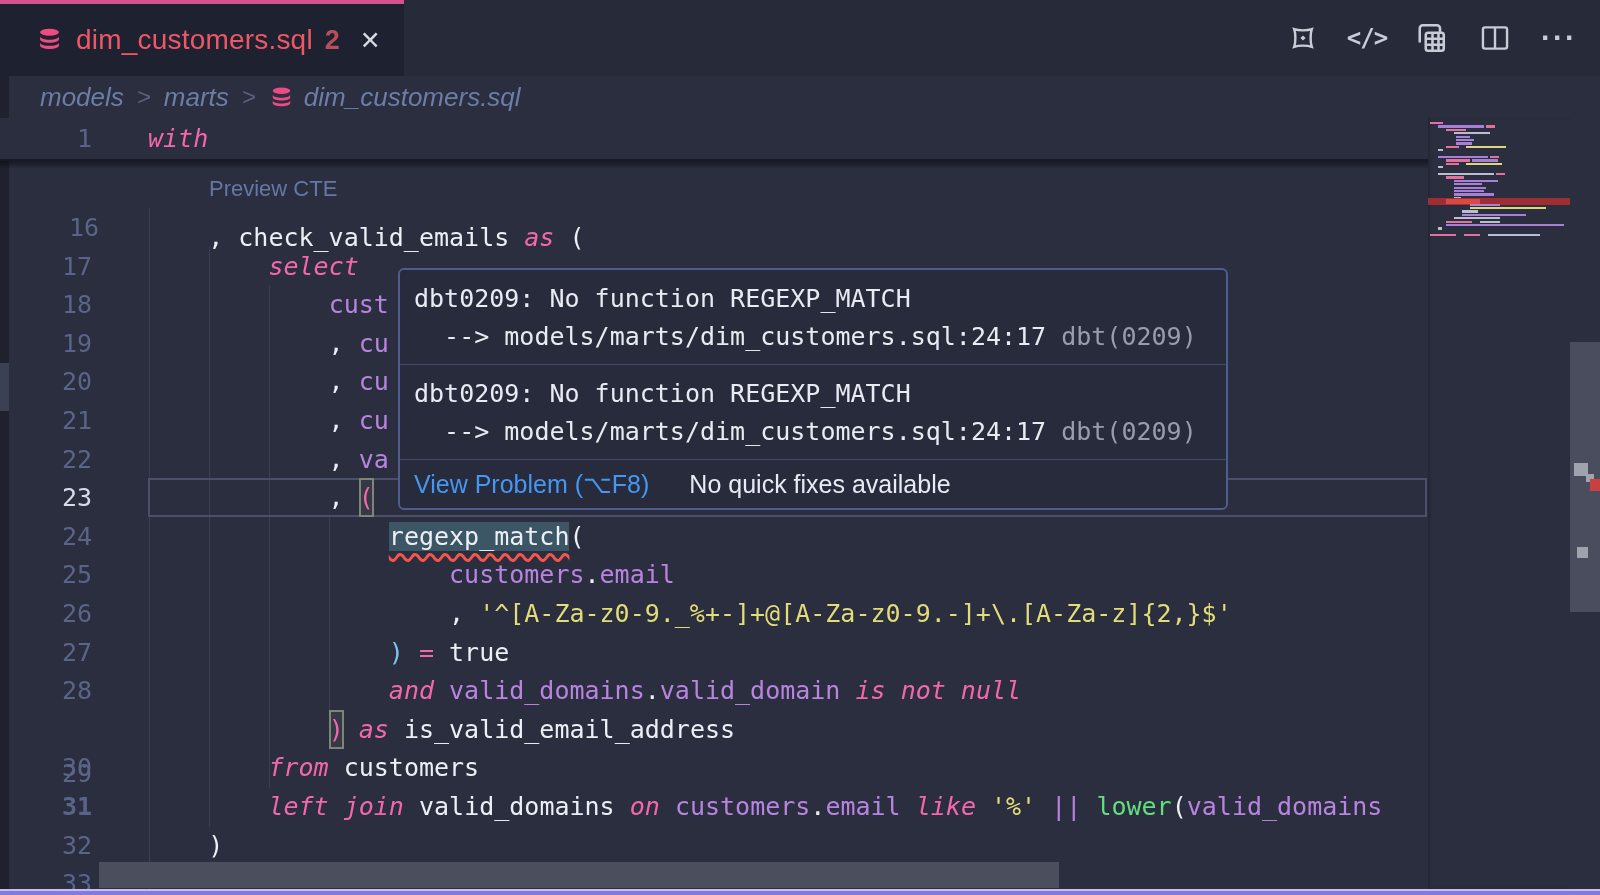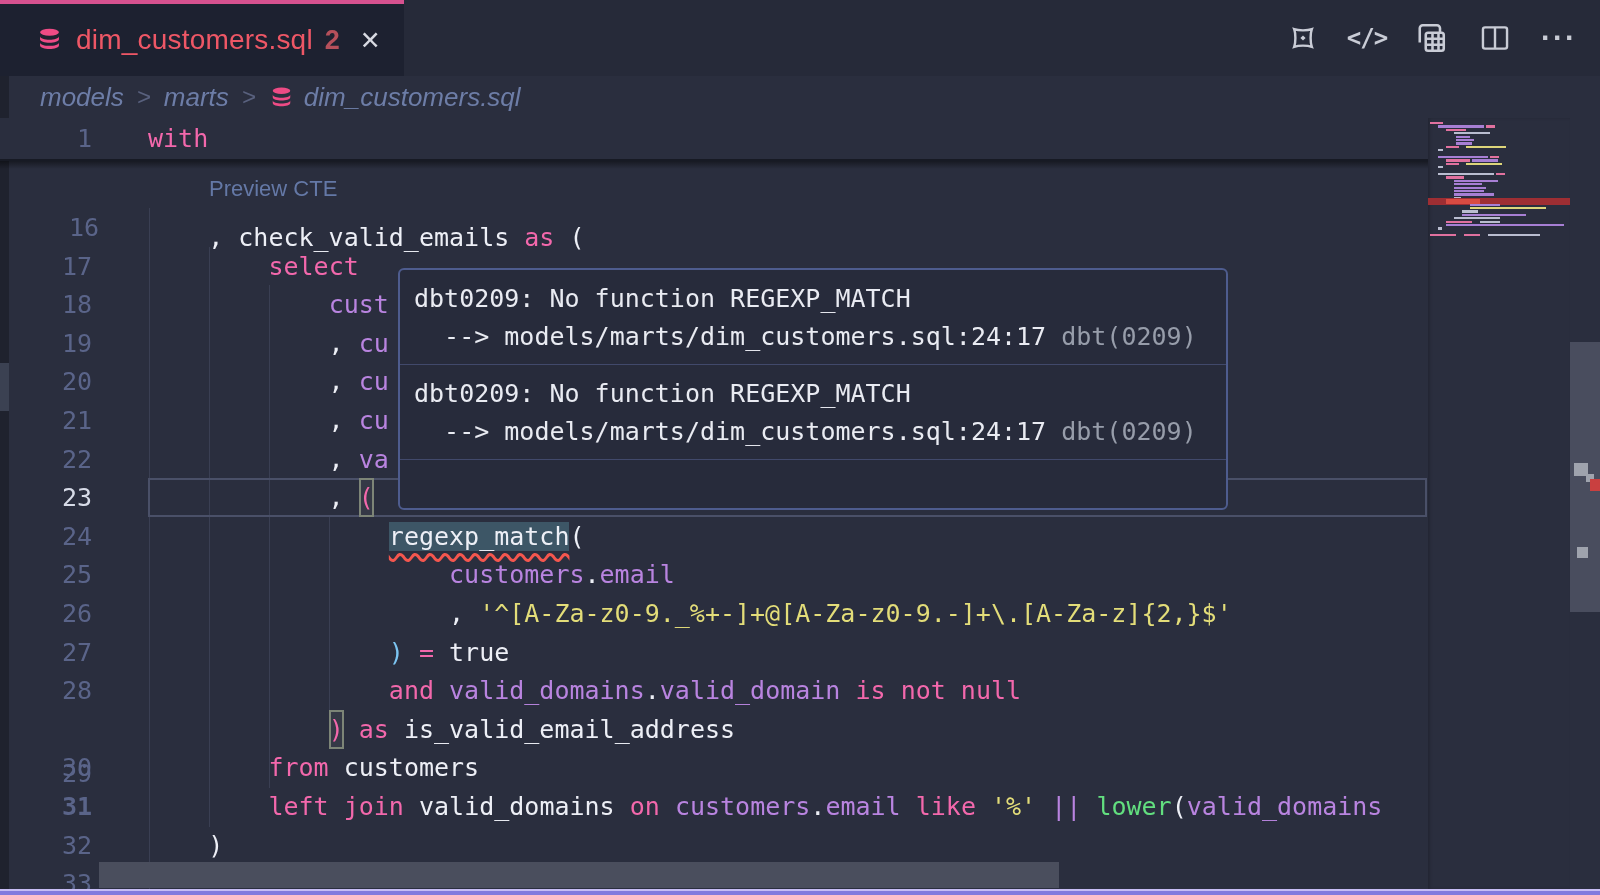--- a/index.html
+++ b/index.html
@@ -36,21 +36,21 @@
   
   .editor { position:absolute; left:0; top:118px; width:1428px; height:771px; overflow:hidden; }
   .guide { position:absolute; width:1px; background:#3a3f53; }
   .current-line { position:absolute; left:148px; width:1279px; height:39px; border:2px solid #4a5068; z-index:3; }
   .gutter-num { position:absolute; left:0; width:92px; height:39px; text-align:right;
     font-family:"DejaVu Sans Mono", monospace; font-size:25px; line-height:39px; color:#5a6489; }
   .gutter-num.active { color:#d7dbe7; }
   .code-line { position:absolute; left:148px; height:39px; white-space:pre;
     font-family:"DejaVu Sans Mono", monospace; font-size:25px; line-height:39px; color:#edeff6; z-index:4; cursor:text; }
   .tk-w { color:#edeff6; }
-  .tk-k { color:#f368ac; }
+  .tk-k { color:#f368ac;font-style:italic; }
   .tk-i { color:#b984e0; }
   .tk-s { color:#e3dd79; }
   .tk-f { color:#62df7f; }
   .tk-c { color:#7cc5f2; }
   .tk-kb { color:#f368ac; display:inline-block; outline:2px solid #7d8577; outline-offset:-2px; background:rgba(200,210,190,0.07); }
   .tk-hl { color:#edeff6; background:#3d5666; text-decoration:underline wavy #f4564e 2.5px; text-underline-offset:8px; }
 
   .codelens { position:absolute; left:209px; top:52px; height:38px; line-height:38px;
     font-size:22px; color:#6478a6; z-index:4; cursor:pointer; }
 
@@ -320,17 +320,19 @@
   <div class="hscroll"></div>
 
   <div class="left-strip">
       <div class="handle"></div>
     </div>
 
   <div class="hover">
     <div class="hover-section"><div>dbt0209: No function REGEXP_MATCH</div><div>  --&gt; models/marts/dim_customers.sql:24:17 <span class="hover-code">dbt(0209)</span></div></div>
     <div class="hover-section"><div>dbt0209: No function REGEXP_MATCH</div><div>  --&gt; models/marts/dim_customers.sql:24:17 <span class="hover-code">dbt(0209)</span></div></div>
     <div class="hover-footer">
+      <span class="hover-link">View Problem (⌥F8)</span>
+      <span class="hover-status">No quick fixes available</span>
     </div>
   </div>
 
   <div class="bottom-accent"></div>
 </div>
 
 </body></html>

